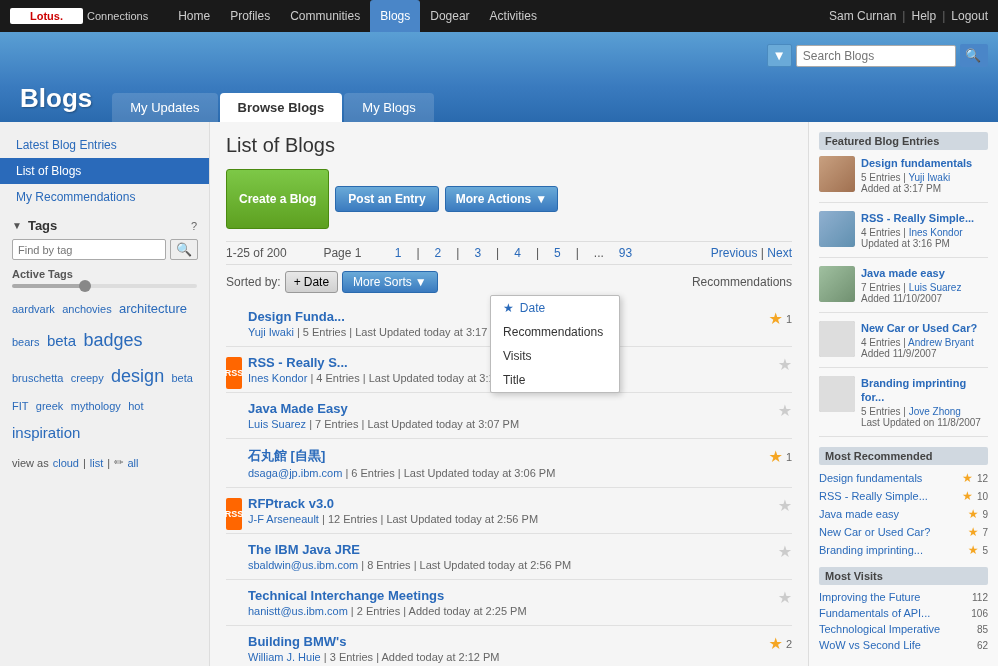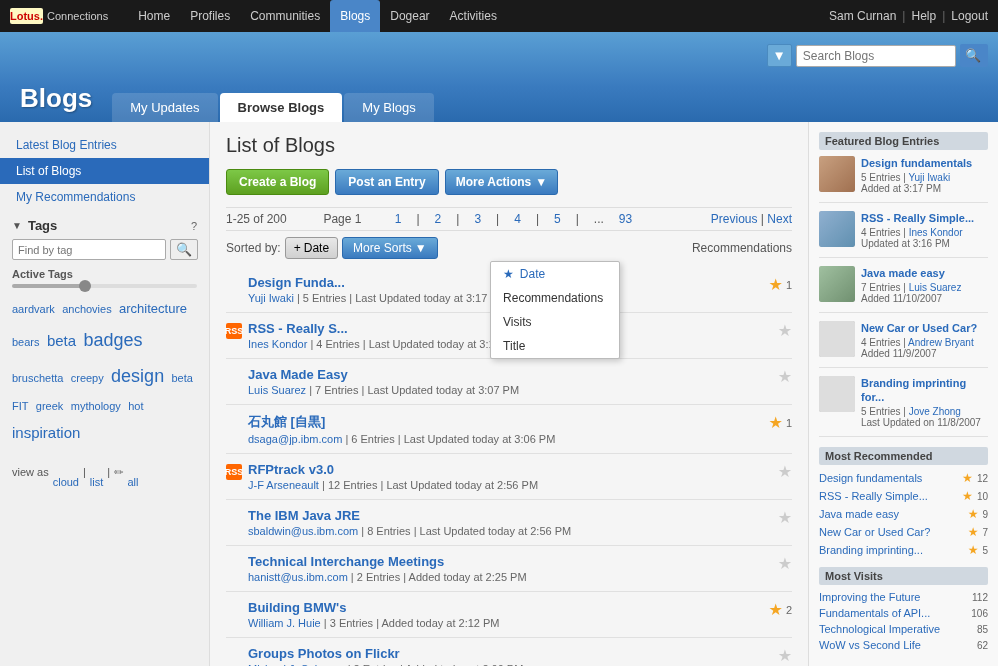--- a/index.html
+++ b/index.html
@@ -12,25 +12,25 @@
       align-items: center;
       height: 32px;
       padding: 0 10px;
     }
     #logo {
       display: flex;
       align-items: center;
       margin-right: 20px;
     }
     #logo-box {
-      background: #fef9c3;
+      background: #ffffff;
       color: #cc0000;
       font-weight: bold;
       font-size: 11px;
-      padding: 2px 0;
+      padding: 2px 20px;
       border-radius: 2px;
       margin-right: 4px;
     }
     #logo-connections {
       color: #ccc;
       font-size: 11px;
     }
     .nav-link {
       color: #ccc;
       text-decoration: none;
@@ -242,21 +242,21 @@
     .tag-lg { font-size: 15px; }
     .tag-xl { font-size: 18px; }
     #view-as-row {
       margin-top: 8px;
       font-size: 11px;
       color: #555;
       display: flex;
       align-items: center;
       gap: 4px;
     }
-    #view-as-row a { color: #2a6aba; text-decoration: none; cursor: pointer; margin-top: 20px; }
+    #view-as-row a { color: #2a6aba; text-decoration: none; cursor: pointer; }
 
     
     #content {
       flex: 1;
       padding: 12px 16px;
     }
     #page-title {
       font-size: 20px;
       color: #333;
       font-weight: normal;
@@ -266,21 +266,21 @@
       display: flex;
       align-items: center;
       gap: 6px;
       margin-bottom: 12px;
     }
     .btn-green {
       background: linear-gradient(180deg, #7dc847 0%, #5da020 100%);
       border: 1px solid #4a8a10;
       border-radius: 3px;
       color: #fff;
-      padding: 5px 12px;
+      padding: 22px 12px;
       font-size: 12px;
       cursor: pointer;
       font-weight: bold;
     }
     .btn-blue {
       background: linear-gradient(180deg, #6aaad8 0%, #3a7abf 100%);
       border: 1px solid #2a6aae;
       border-radius: 3px;
       color: #fff;
       padding: 5px 12px;
@@ -390,21 +390,21 @@
       height: 16px;
       flex-shrink: 0;
       margin-top: 2px;
     }
     .rss-icon {
       background: #f60;
       color: #fff;
       font-size: 9px;
       font-weight: bold;
       width: 16px;
-      height: 16px;
+      height: 32px;
       border-radius: 2px;
       display: flex;
       align-items: center;
       justify-content: center;
     }
     .blog-entry-main { flex: 1; }
     .blog-title-link {
       color: #2a6aba;
       text-decoration: none;
       font-size: 13px;

